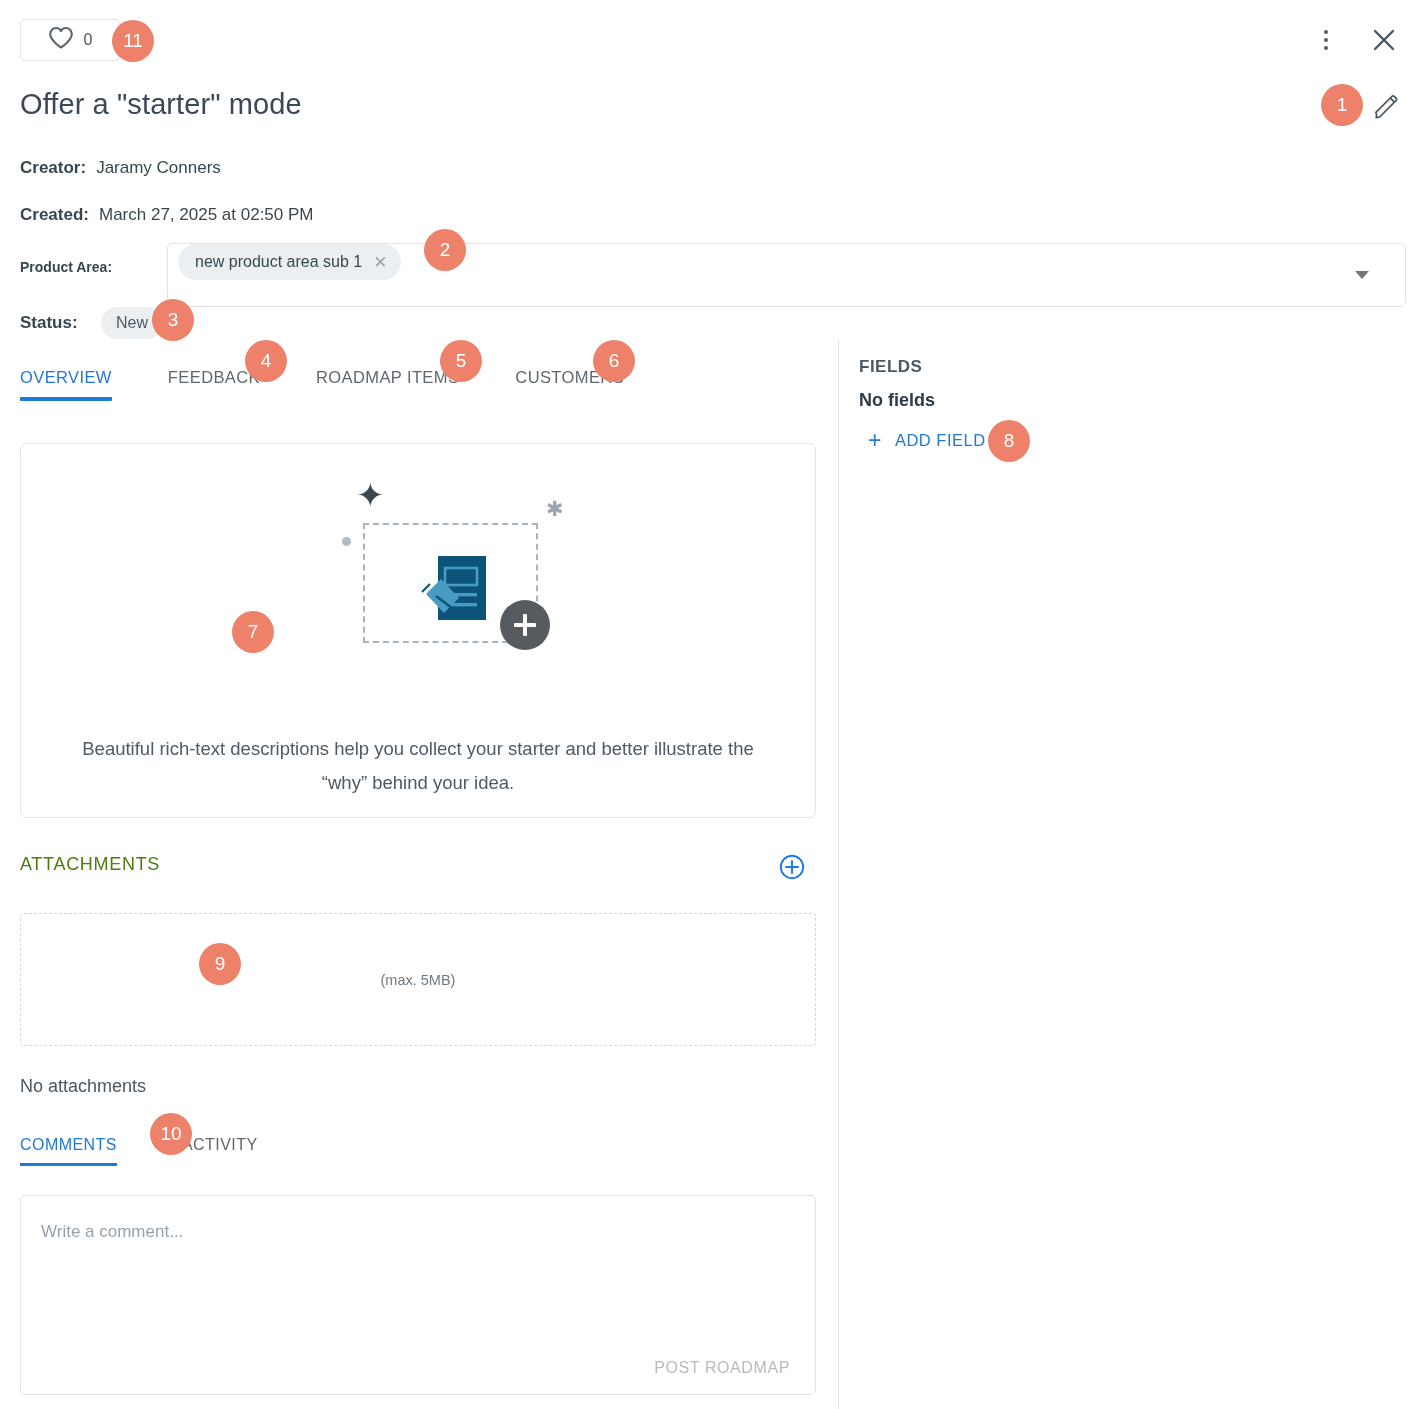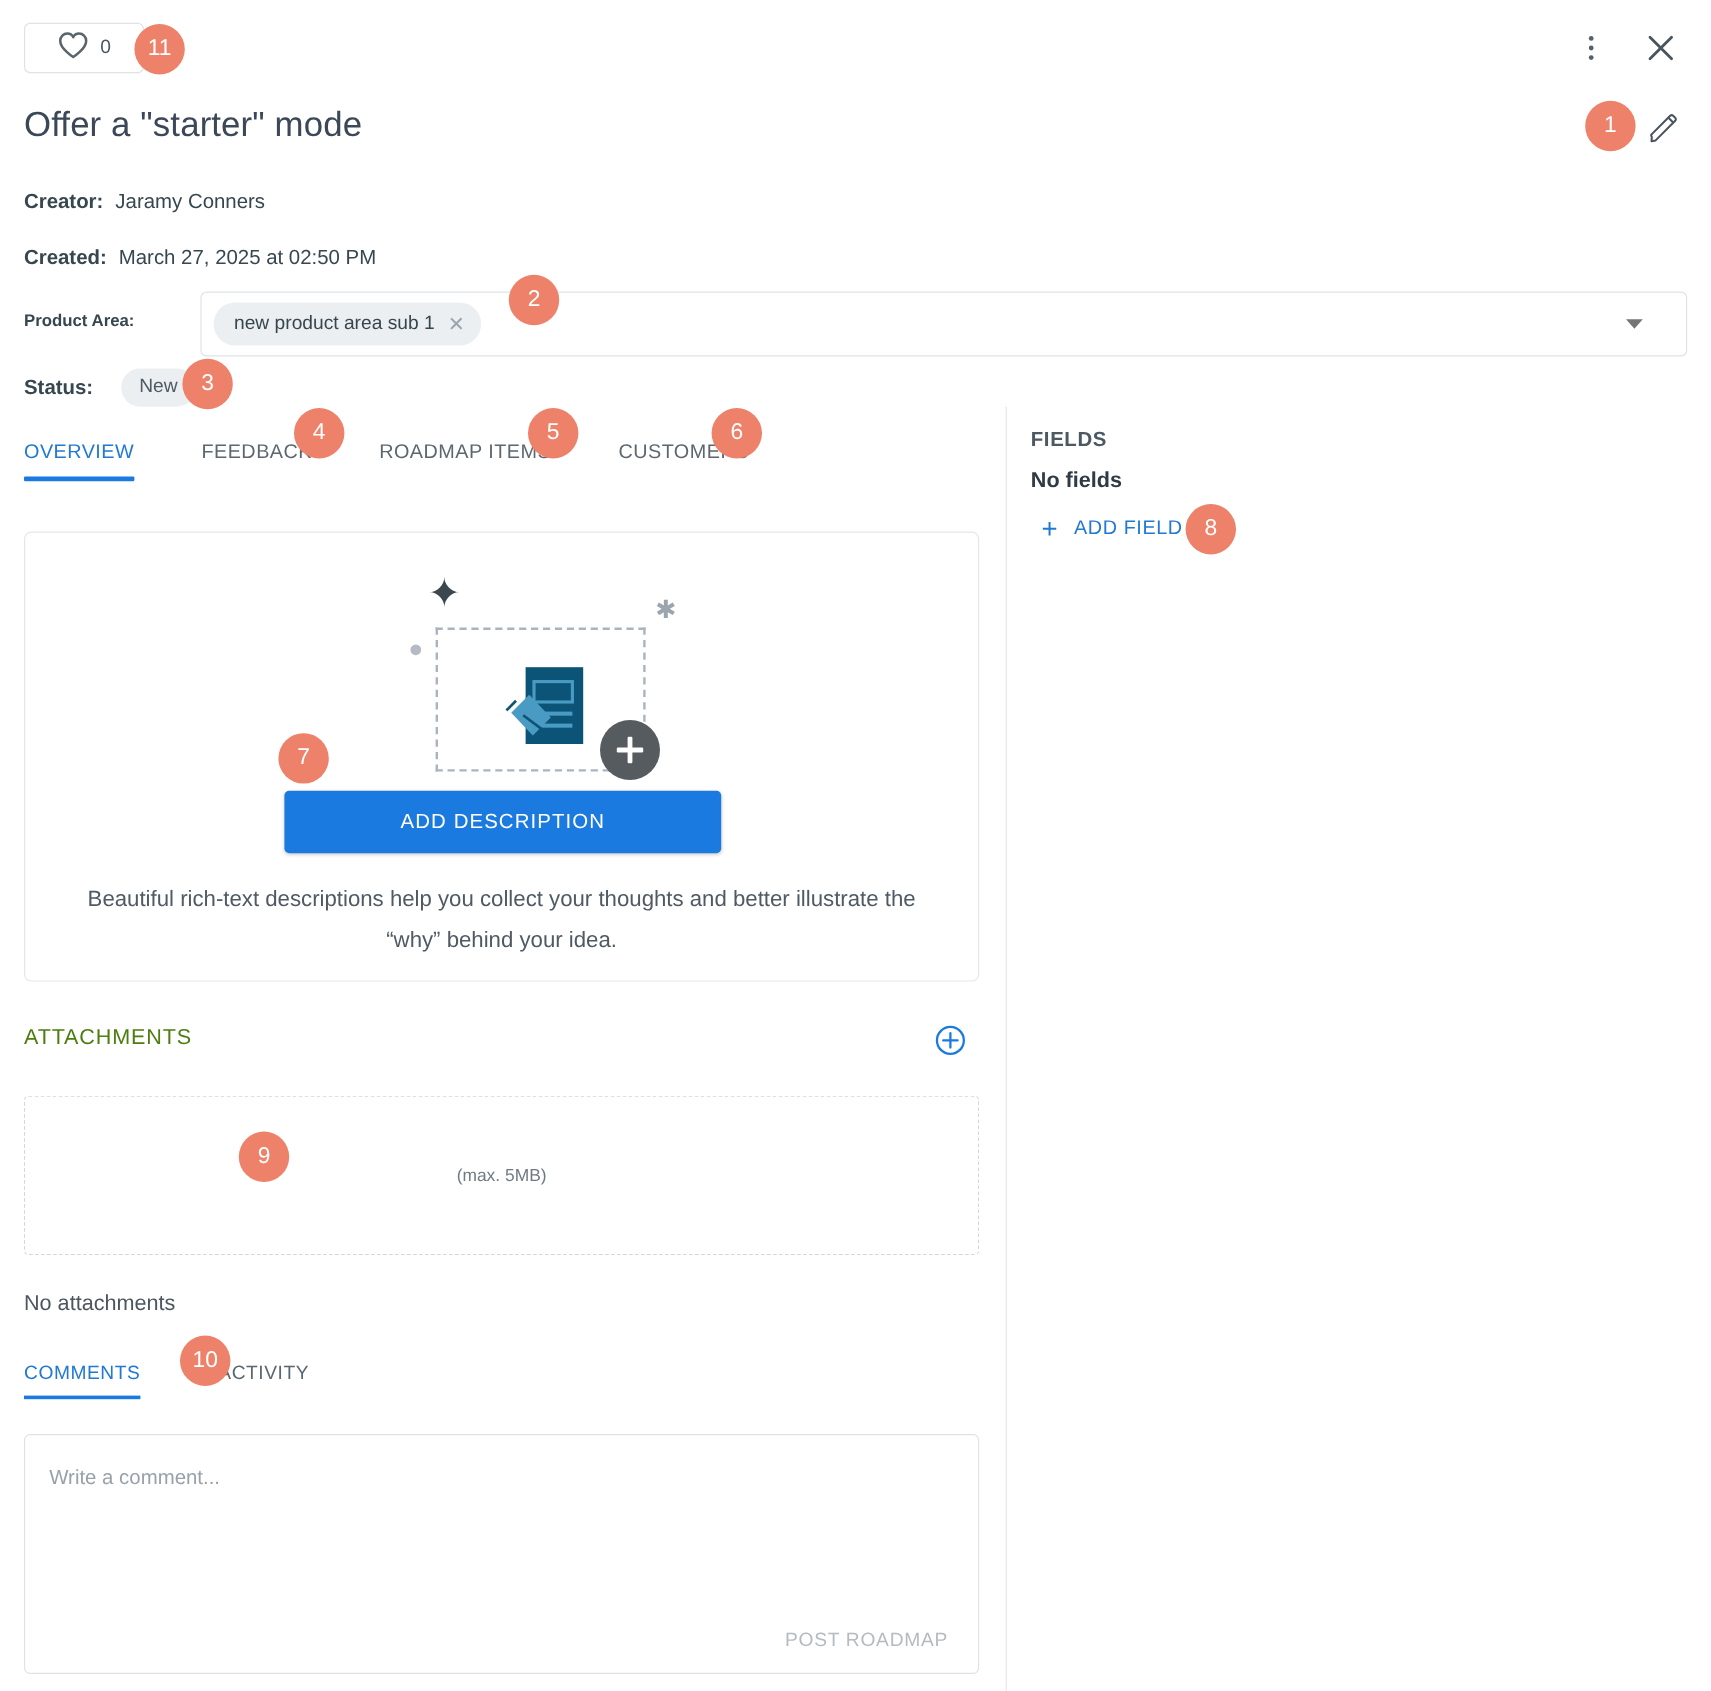--- a/index.html
+++ b/index.html
@@ -99,26 +99,26 @@
   .pa-label {
     position: absolute;
     left: 20px; top: 259px;
     font-size: 14px;
     font-weight: bold;
   }
   .pa-field {
     position: absolute;
     left: 167px; top: 243px;
     right: 20px;
-    height: 54px;
+    height: 64px;
     border: 1px solid #dfe3e6;
     border-radius: 5px;
     background: #fff;
     display: flex;
-    align-items: center;
+    align-items: flex-start;
     padding: 0 10px;
     cursor: text;
   }
   .pa-chip {
     height: 36px;
     background: #eceff1;
     border-radius: 18px;
     display: flex;
     align-items: center;
     gap: 11px;
@@ -515,23 +515,22 @@
         <rect x="29" y="51" width="32" height="3.4" fill="#4a9bc4"></rect>
         <path d="M6 40 L14 32" stroke="#0b5478" stroke-width="2.2"></path>
         <path d="M10 42 L25 27 L43 46 L28 61 Z" fill="#4a9bc4"></path>
         <path d="M20 44 L36 56" stroke="#0b5478" stroke-width="2.2"></path>
       </svg>
     </div>
 
     <div class="plus-badge"></div>
   </div>
 
-  <button class="add-desc-btn">ADD DESCRIPTION</button>
-
-  <div class="desc-hint">Beautiful rich-text descriptions help you collect your thoughts and better illustrate the “why” behind your idea.</div>
+
+  <div class="desc-hint">Beautiful rich-text descriptions help you collect your starter and better illustrate the “why” behind your idea.</div>
 </div>
 
 <div class="sec-head">ATTACHMENTS</div>
 
 <div class="att-add">
   <svg width="26" height="26" viewBox="0 0 26 26" fill="none">
     <circle cx="13" cy="13" r="11.2" stroke="#1a7ae0" stroke-width="1.9"></circle>
     <path d="M13 7 V19 M7 13 H19" stroke="#1a7ae0" stroke-width="1.9" stroke-linecap="round"></path>
   </svg>
 </div>

